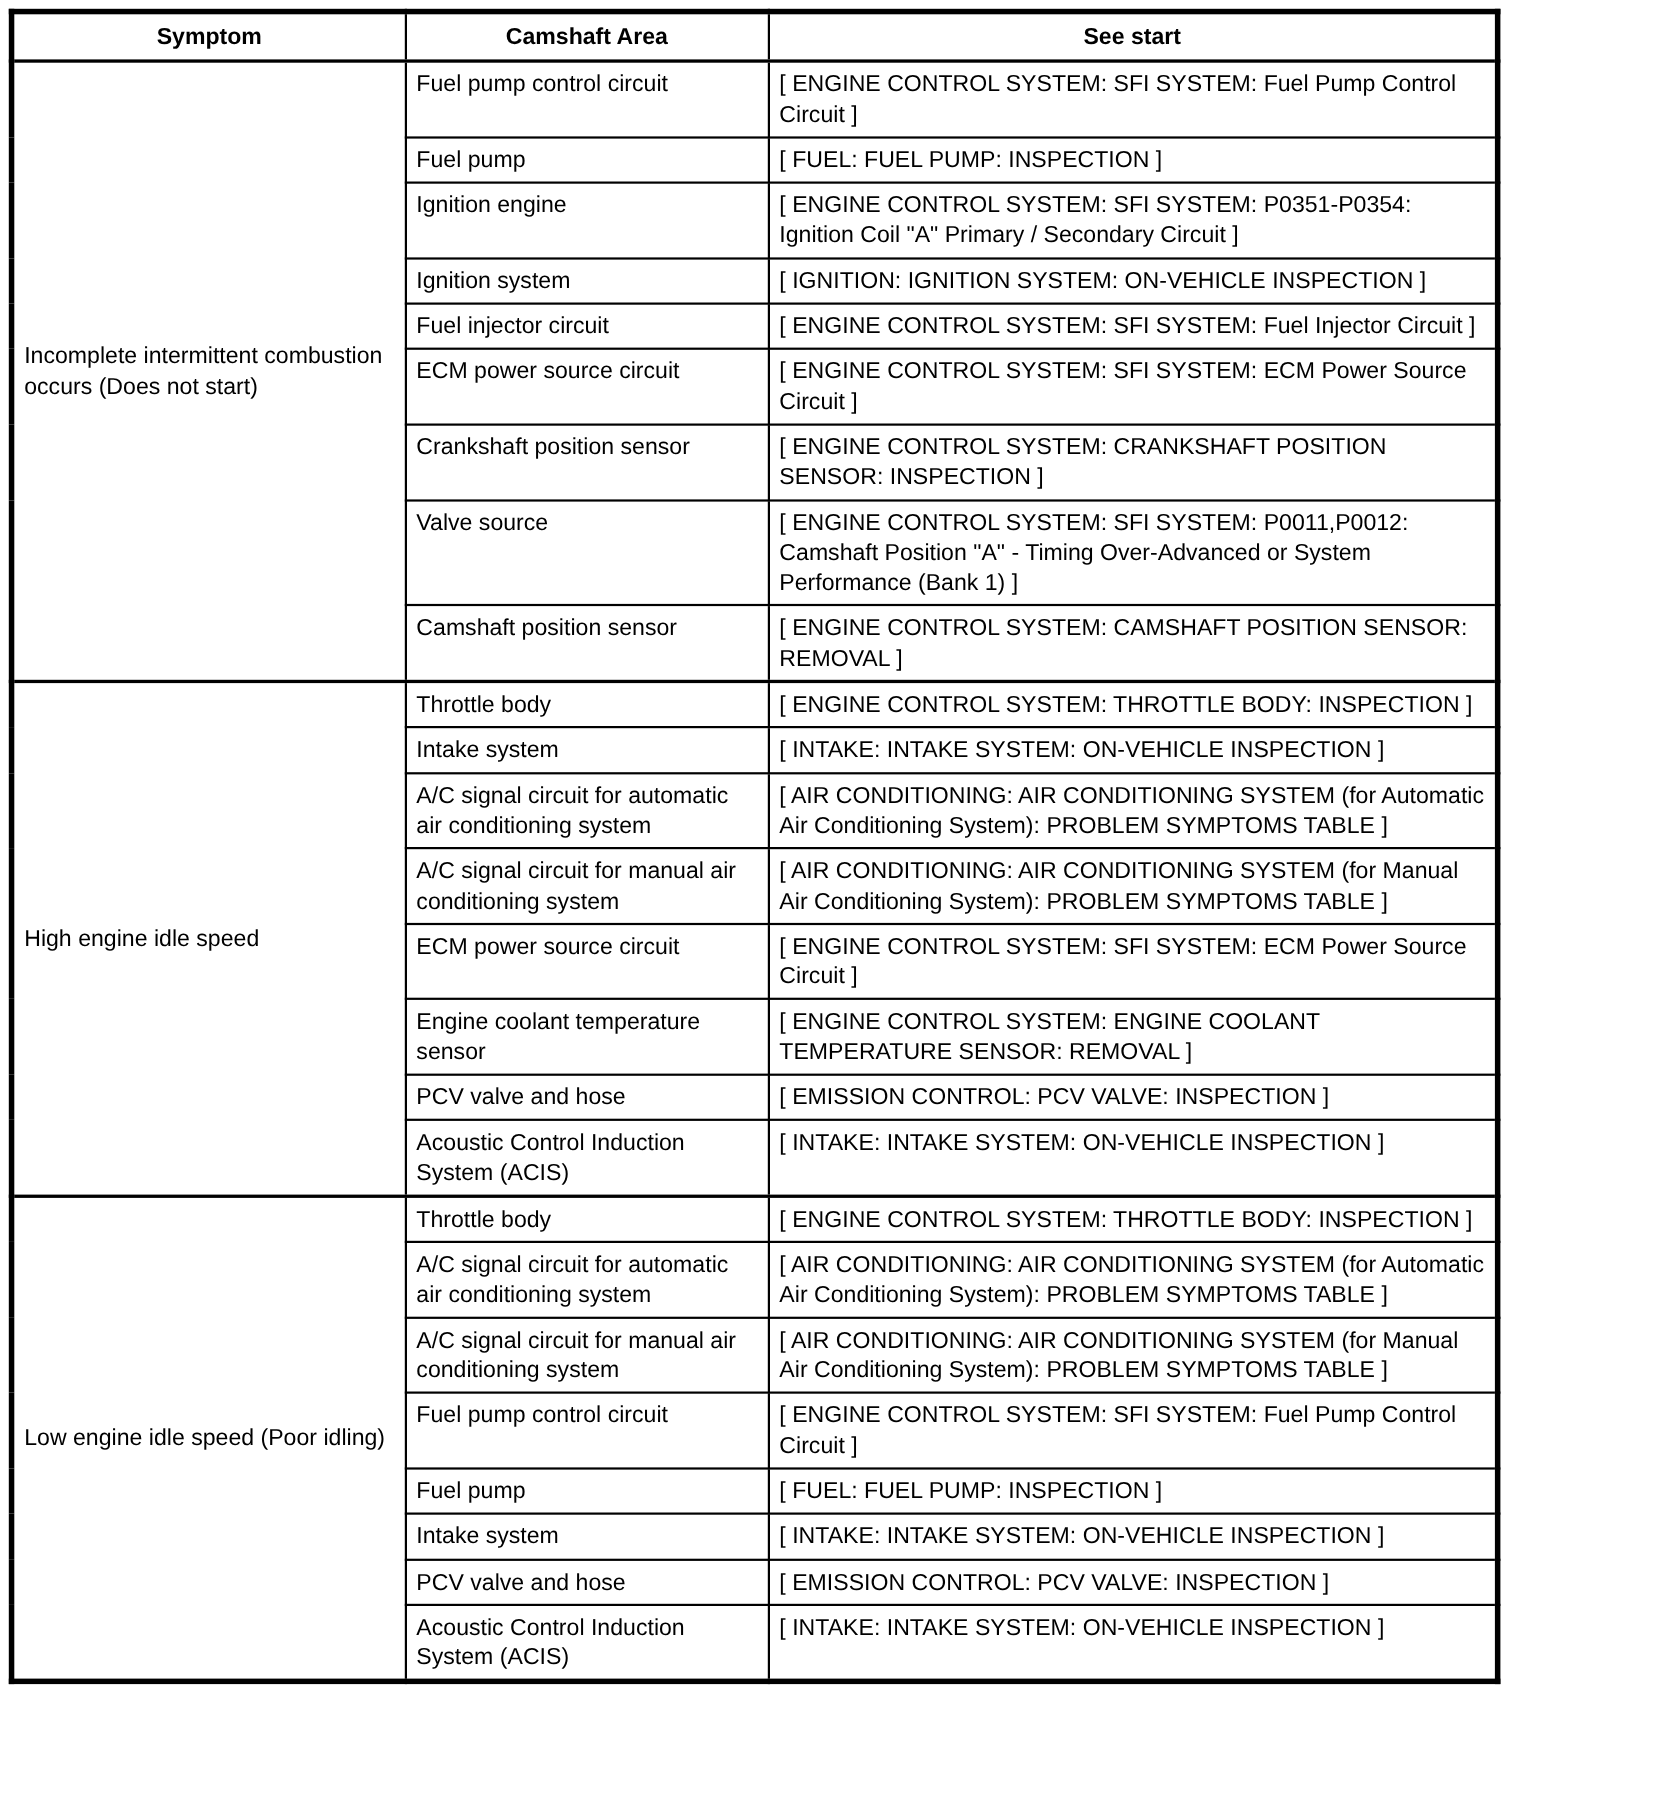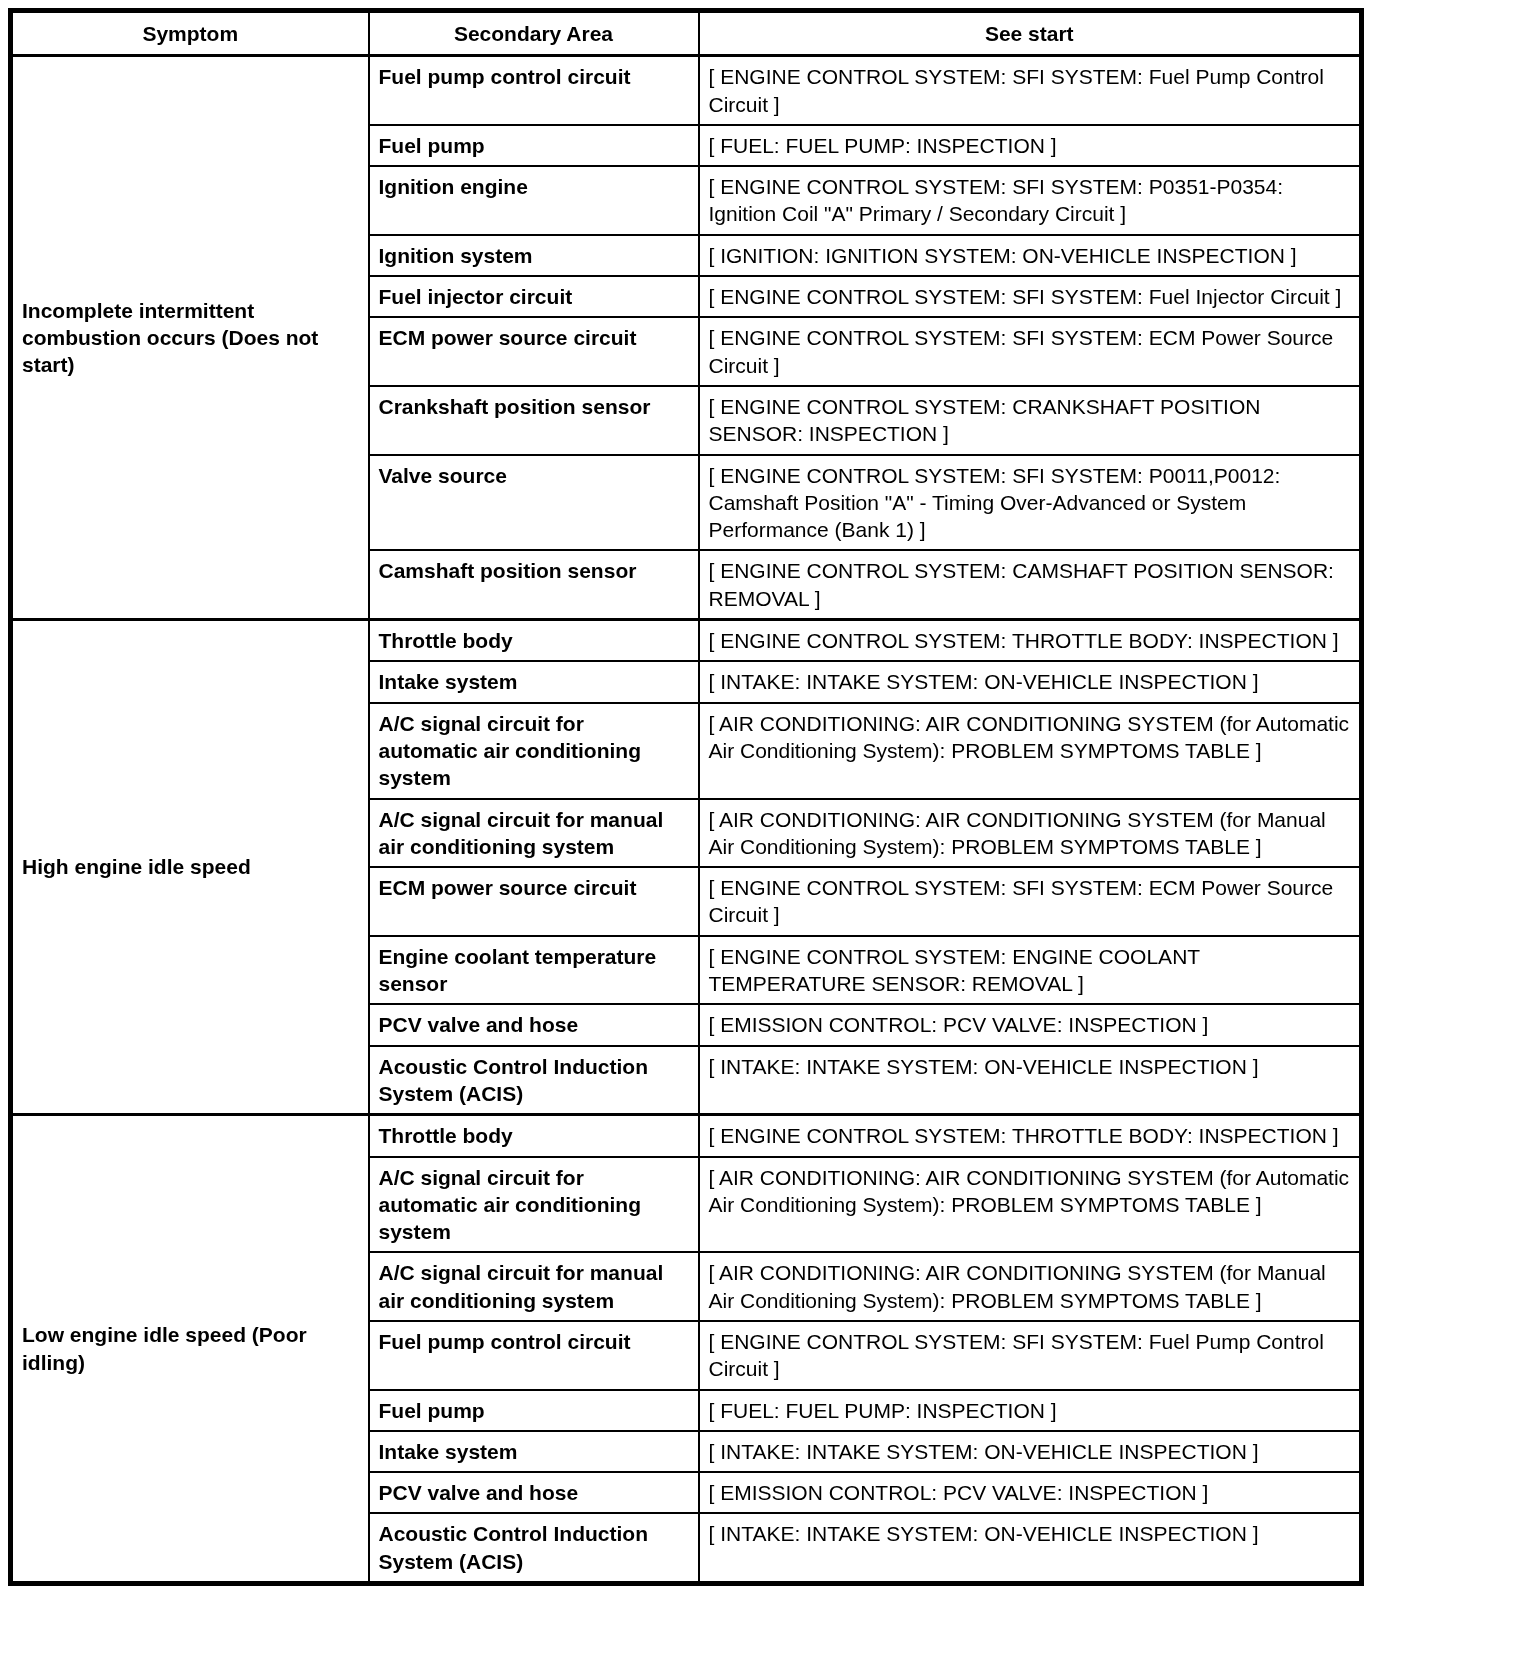--- a/index.html
+++ b/index.html
@@ -41,24 +41,24 @@
     vertical-align: middle;
     padding: 7px 6px;
     border-bottom-width: 3px;
   }
   tbody td {
     vertical-align: top;
     text-align: left;
   }
   td.symptom-cell {
     vertical-align: middle;
-    font-weight: bold;
+    font-weight: normal;
   }
   td.area-cell {
-    font-weight: bold;
+    font-weight: normal;
   }
   td.page-cell {
     font-weight: normal;
   }
   tr.group-start td {
     border-top-width: 3px;
   }
 </style>
 </head>
 <body>
@@ -66,21 +66,21 @@
 <div class="page">
   <table class="symptoms-table">
     <colgroup>
       <col class="col-symptom">
       <col class="col-area">
       <col class="col-page">
     </colgroup>
     <thead>
       <tr>
         <th>Symptom</th>
-        <th>Secondary Area</th>
+        <th>Camshaft Area</th>
         <th>See start</th>
       </tr>
     </thead>
     <tbody>
         <tr class="group-start">
           <td rowspan="9" class="symptom-cell">Incomplete intermittent combustion occurs (Does not start)</td>
           <td class="area-cell">Fuel pump control circuit</td>
           <td class="page-cell">[ ENGINE CONTROL SYSTEM: SFI SYSTEM: Fuel Pump Control Circuit ]</td>
         </tr>
         <tr>

